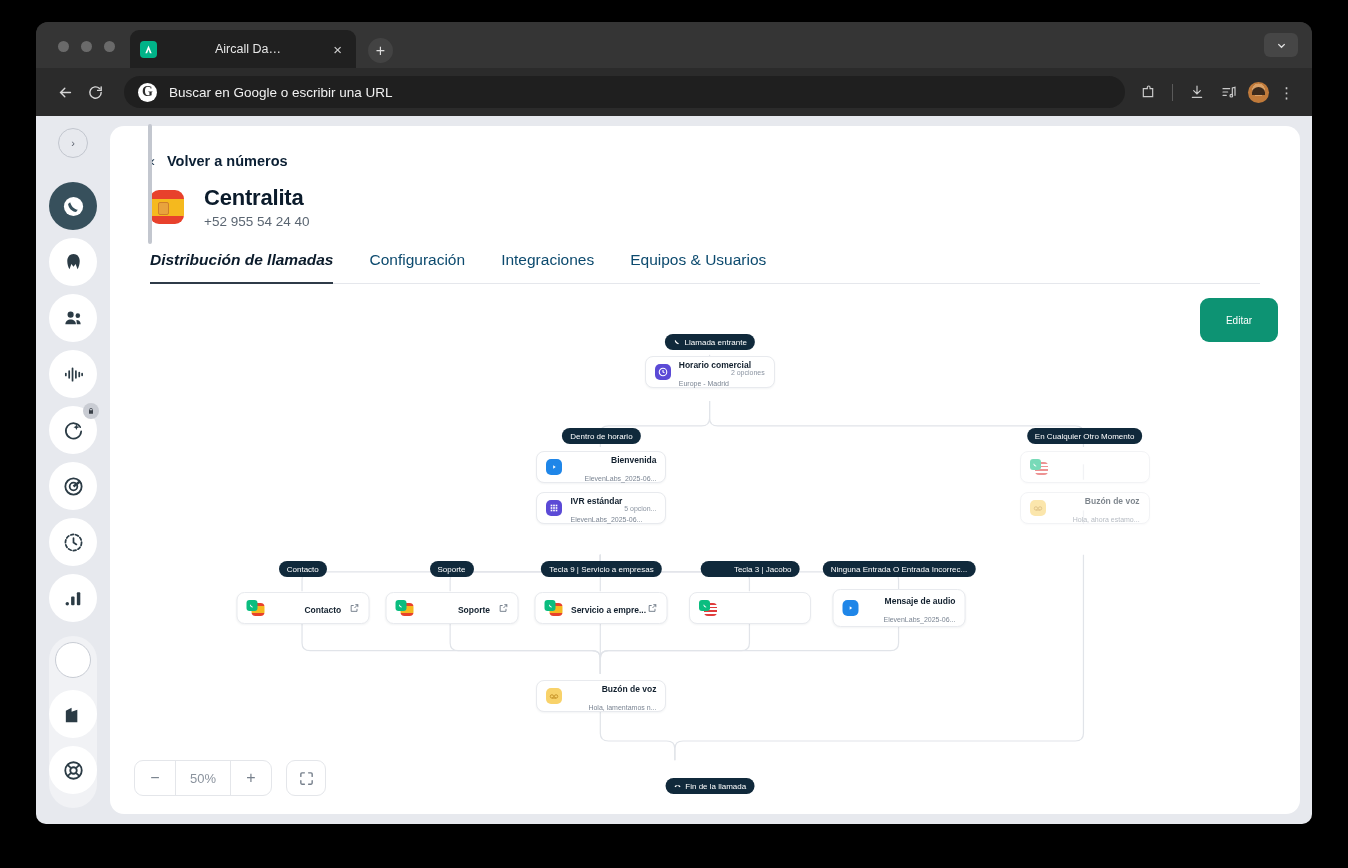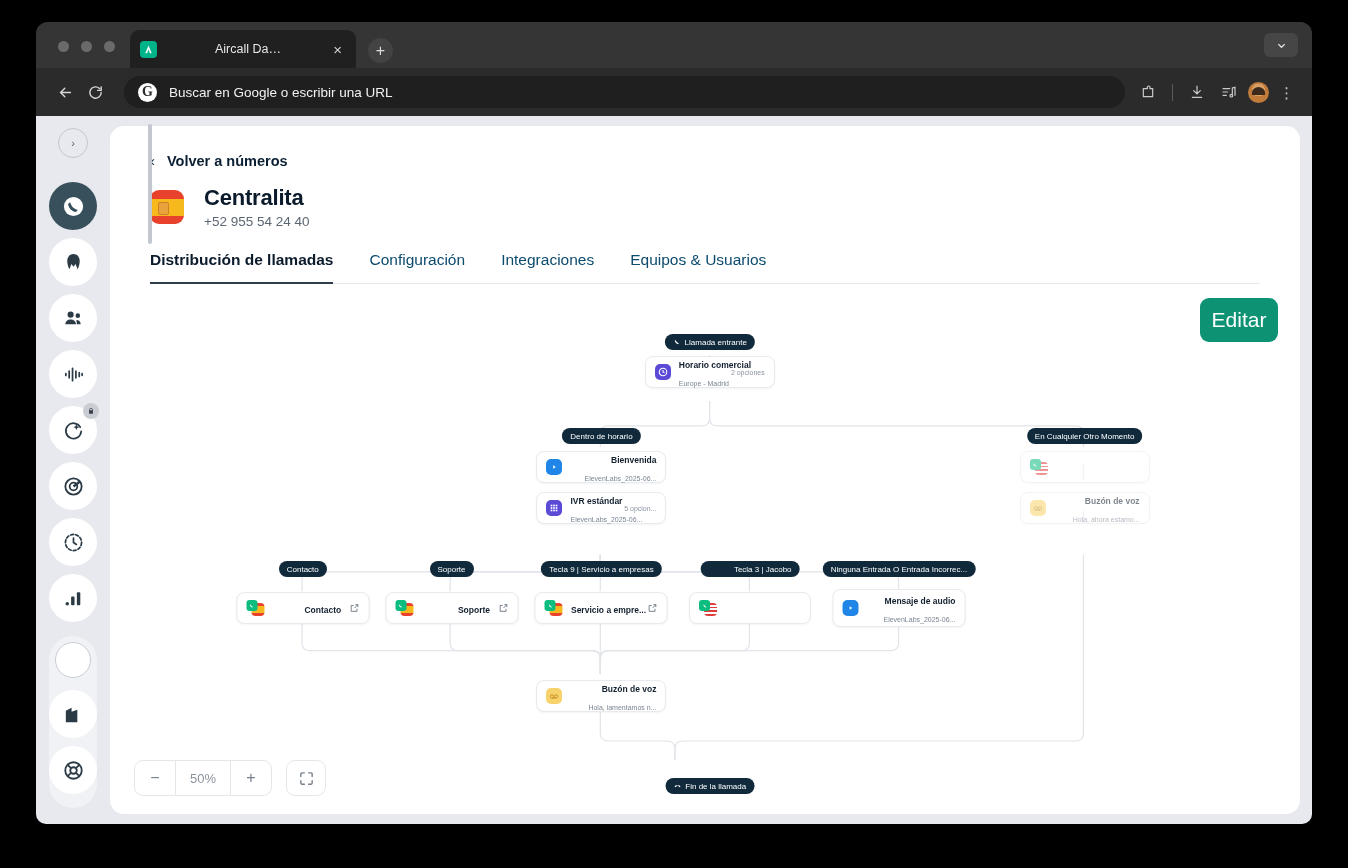--- a/index.html
+++ b/index.html
@@ -143,29 +143,29 @@
     content:""; position:absolute; left:8px; top:12px; width:9px; height:11px;
     background:#e8a33d; border:1px solid #cf7e2a; border-radius:2px;
   }
   .title-main { font-size: 22px; font-weight: bold; color:#0b1b2b; letter-spacing:-0.2px; }
   .title-sub { font-size: 13.5px; color:#5b6672; margin-top: 3px; }
 
   .tabs { display:flex; gap: 36px; margin-top: 22px; border-bottom: 1px solid #e5e7ec; }
   .tab-item {
     font-size: 15.5px; color:#0c4a6e; padding-bottom: 14px; position: relative; white-space: nowrap;
   }
-  .tab-item.active { color:#0b1b2b; font-weight: bold; }
+  .tab-item.active { color:#0b1b2b; font-weight: bold; font-style: italic; }
   .tab-item.active::after {
     content:""; position:absolute; left:0; right:0; bottom:-1px; height:2.5px; background:#2f3b48;
   }
 
   .edit-btn {
     position:absolute; right: 22px; top: 172px;
     background:#0d9373; color:#fff; border:none; border-radius: 9px;
-    width: 78px; height: 44px; font-size: 21px; font-family:inherit;
+    width: 78px; height: 44px; font-size: 10px; font-family:inherit;
   }
 
   
   .canvas { position:absolute; left:0; top: 200px; right:0; bottom:0;text-align:right; }
   .flow { position:absolute; left:0; top:0; width:100%; height:100%; }
   .wires { position:absolute; left:0; top:0; width:100%; height:100%; }
 
   .pill {
     position:absolute; background:#10293b; color:#fff; border-radius: 10px;
     height: 16px; padding: 0 8px; font-size: 8px; display:flex; align-items:center; gap:4px;

